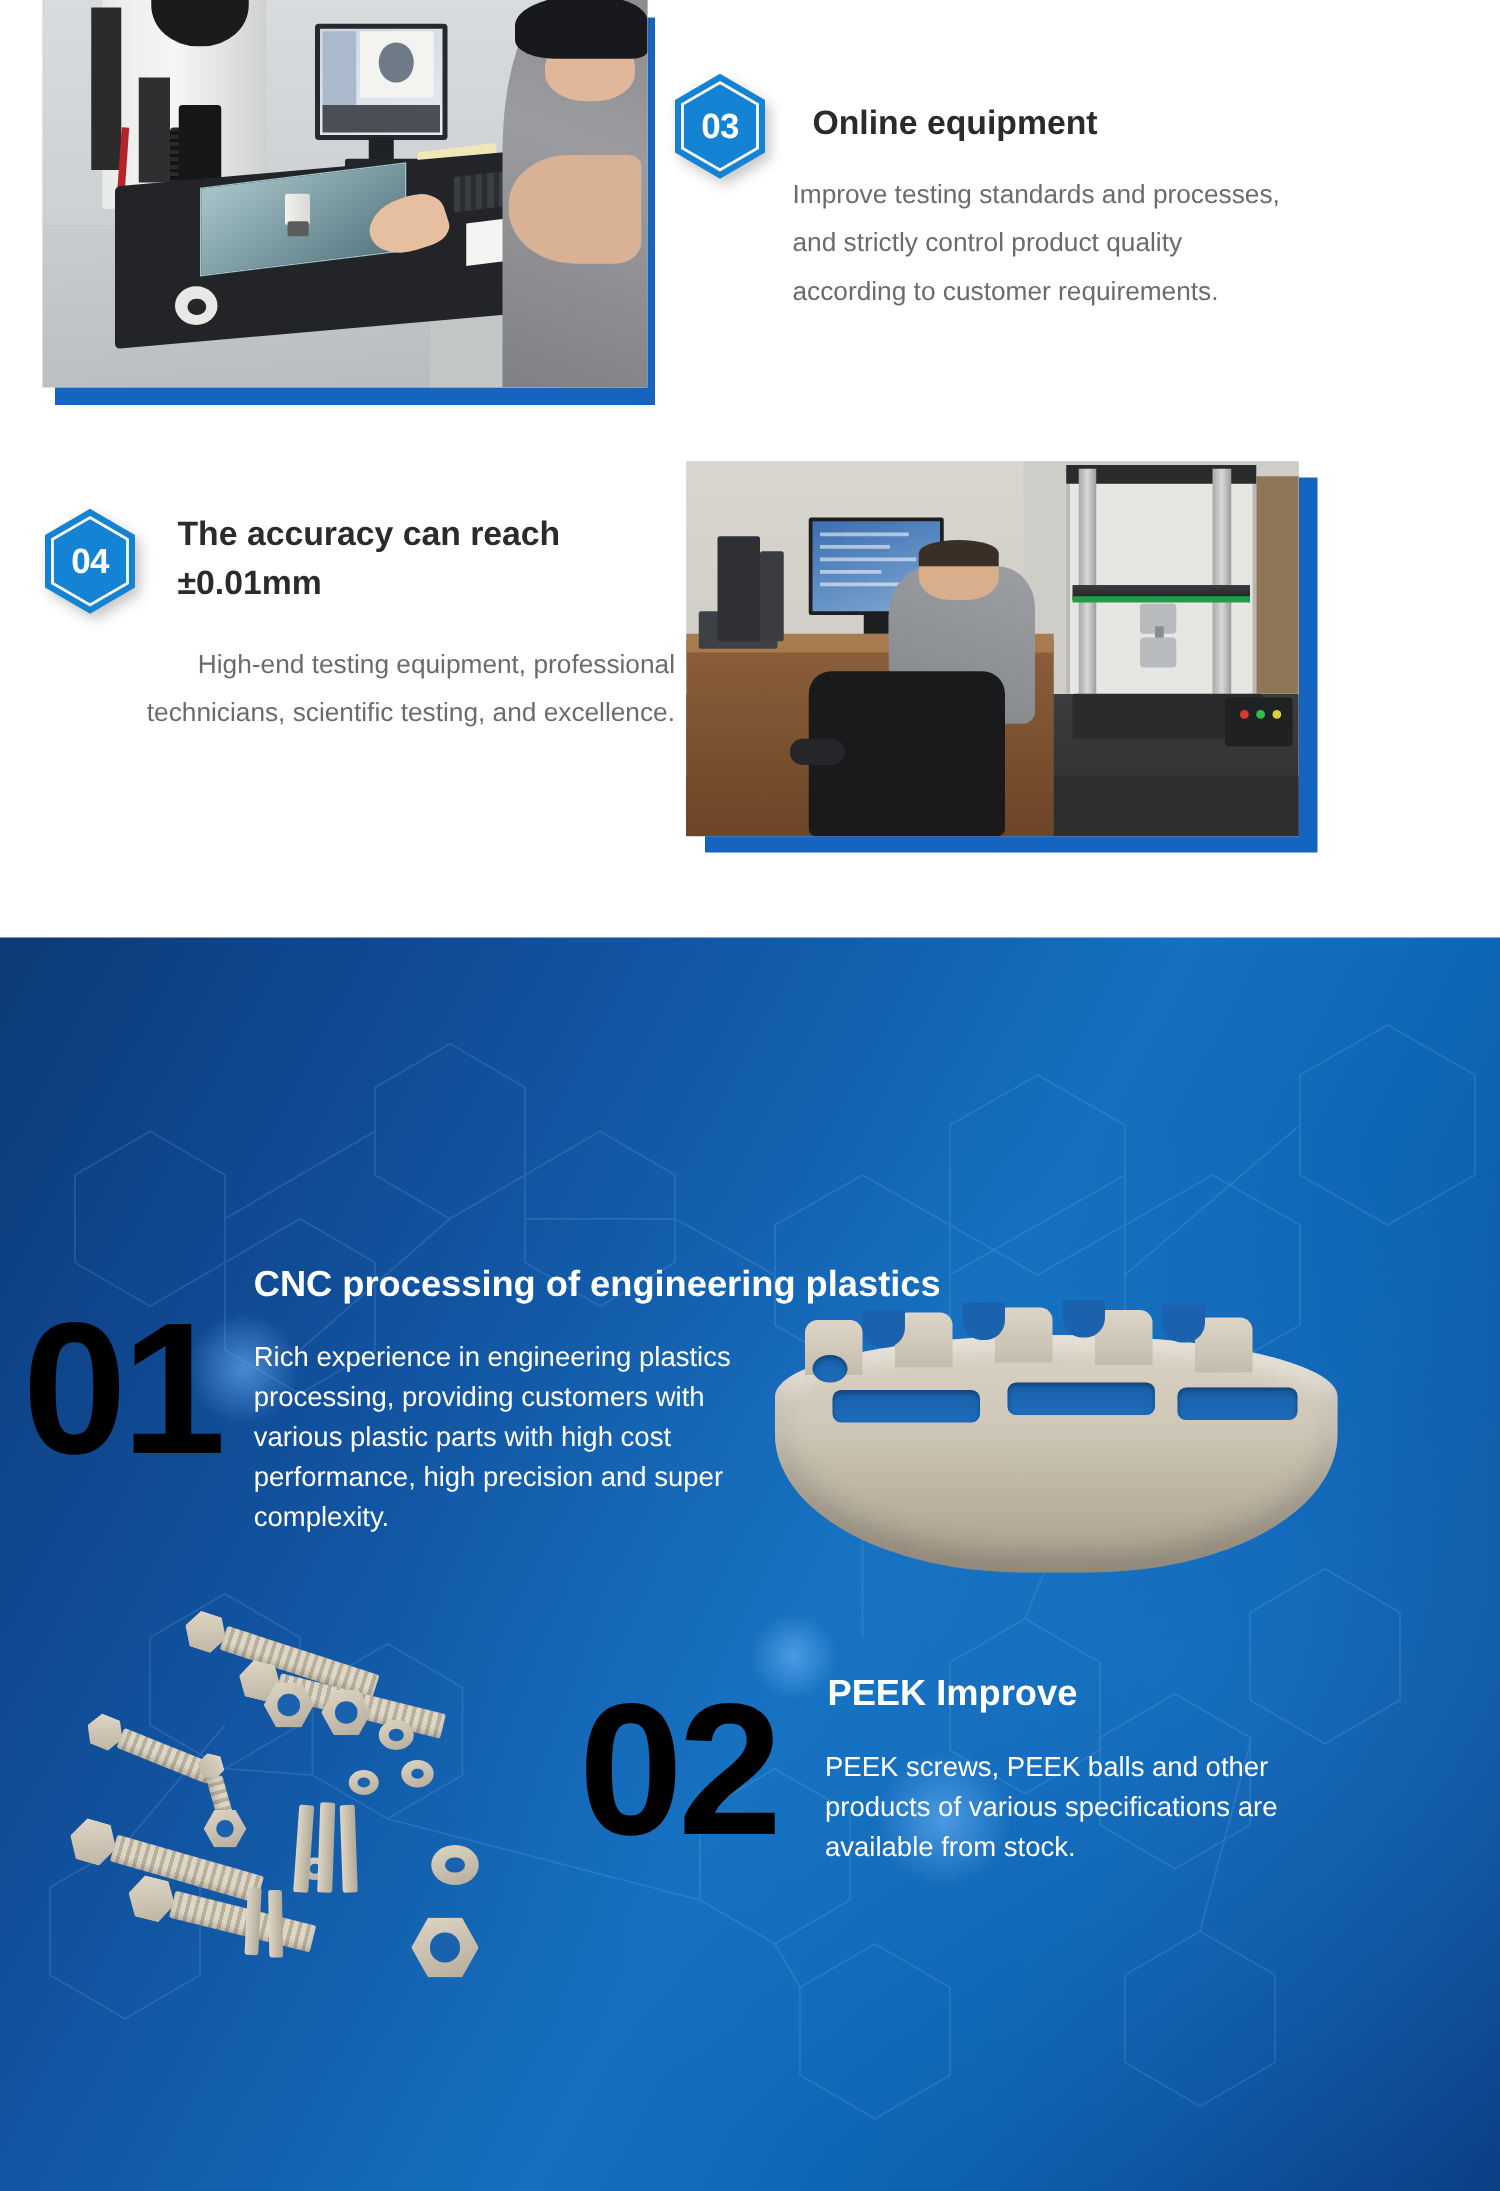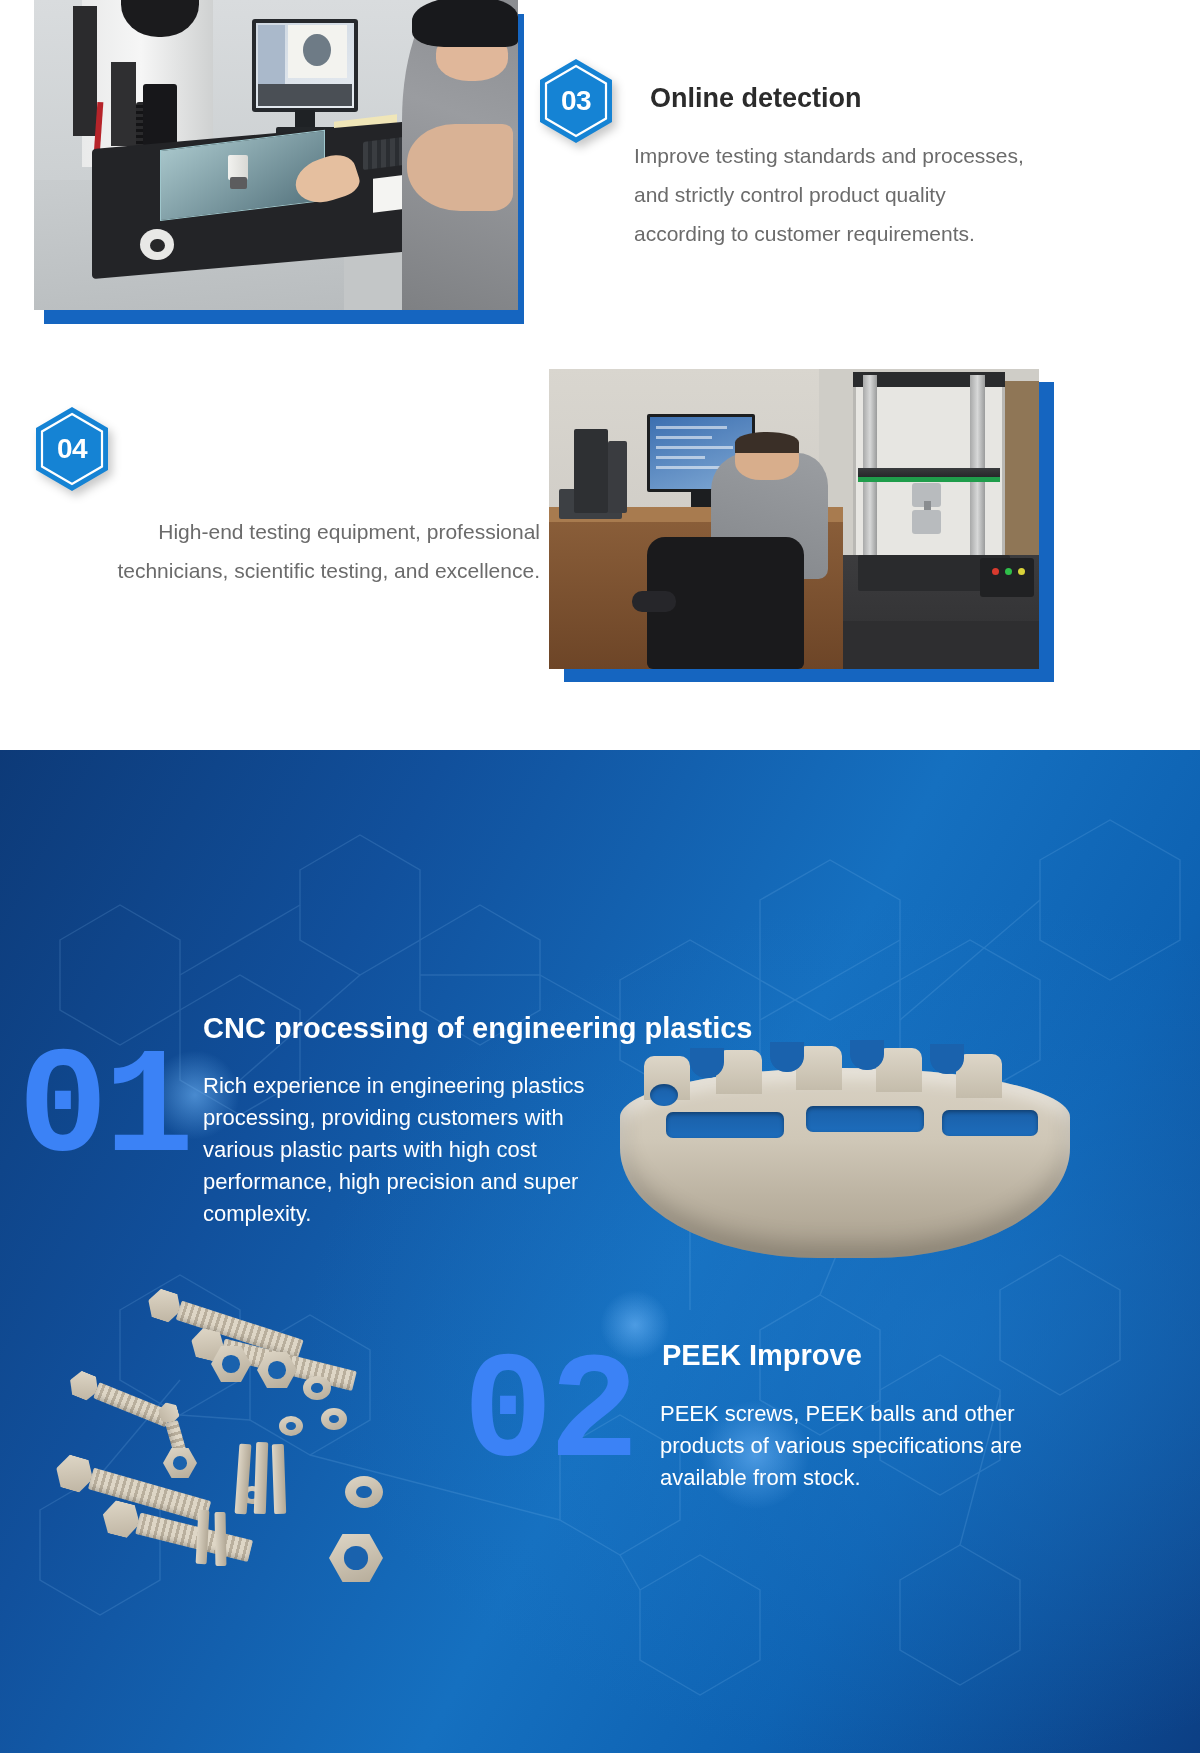--- a/index.html
+++ b/index.html
@@ -187,26 +187,26 @@
     font-style:italic;
     font-weight:normal;
     color:#1583d4;
     letter-spacing:0.5px;
     font-family:"Liberation Sans", sans-serif;
   }
 
   
   .big-num{
     position:absolute;
-    color:#3b82f6;
+    color:#000000;
     font-weight:bold;
     font-size:150px;
     line-height:1;
     letter-spacing:-4px;
-    font-family:Liberation Mono, monospace;
+    font-family:Liberation Sans, sans-serif;
   }
   .item-title{
     position:absolute;
     color:#ffffff;
     font-weight:bold;
     font-size:29px;
     line-height:1.3;
   }
   .item-body{
     position:absolute;
@@ -344,30 +344,31 @@
     </div>
   </div>
 
   <div class="hex-badge b3-badge">
     <svg viewBox="0 0 78 88" xmlns="http://www.w3.org/2000/svg">
       <polygon points="39,2 75,23 75,65 39,86 3,65 3,23" fill="#1583d4"></polygon>
       <polygon points="39,9 69,26.5 69,61.5 39,79 9,61.5 9,26.5" fill="none" stroke="#ffffff" stroke-width="2.2"></polygon>
     </svg>
     <span class="hex-num">03</span>
   </div>
-  <h3 class="block-title b3-title">Online detection</h3>
+  <h3 class="block-title b3-title">Online equipment</h3>
   <p class="block-body b3-body">Improve testing standards and processes, and strictly control product quality according to customer requirements.</p>
 
   <div class="hex-badge b4-badge">
     <svg viewBox="0 0 78 88" xmlns="http://www.w3.org/2000/svg">
       <polygon points="39,2 75,23 75,65 39,86 3,65 3,23" fill="#1583d4"></polygon>
       <polygon points="39,9 69,26.5 69,61.5 39,79 9,61.5 9,26.5" fill="none" stroke="#ffffff" stroke-width="2.2"></polygon>
     </svg>
     <span class="hex-num">04</span>
   </div>
+  <h3 class="block-title b4-title">The accuracy can reach ±0.01mm</h3>
   <p class="block-body b4-body">High-end testing equipment, professional technicians, scientific testing, and excellence.</p>
 
   <div class="photo-frame frame-2">
     <div class="accent"></div>
     <div class="photo">
       <div class="ph p2-bg"></div>
       <div class="ph p2-wallR"></div>
       <div class="ph p2-door"></div>
       <div class="ph p2-machine"></div>
       <div class="ph p2-mtop"></div>

